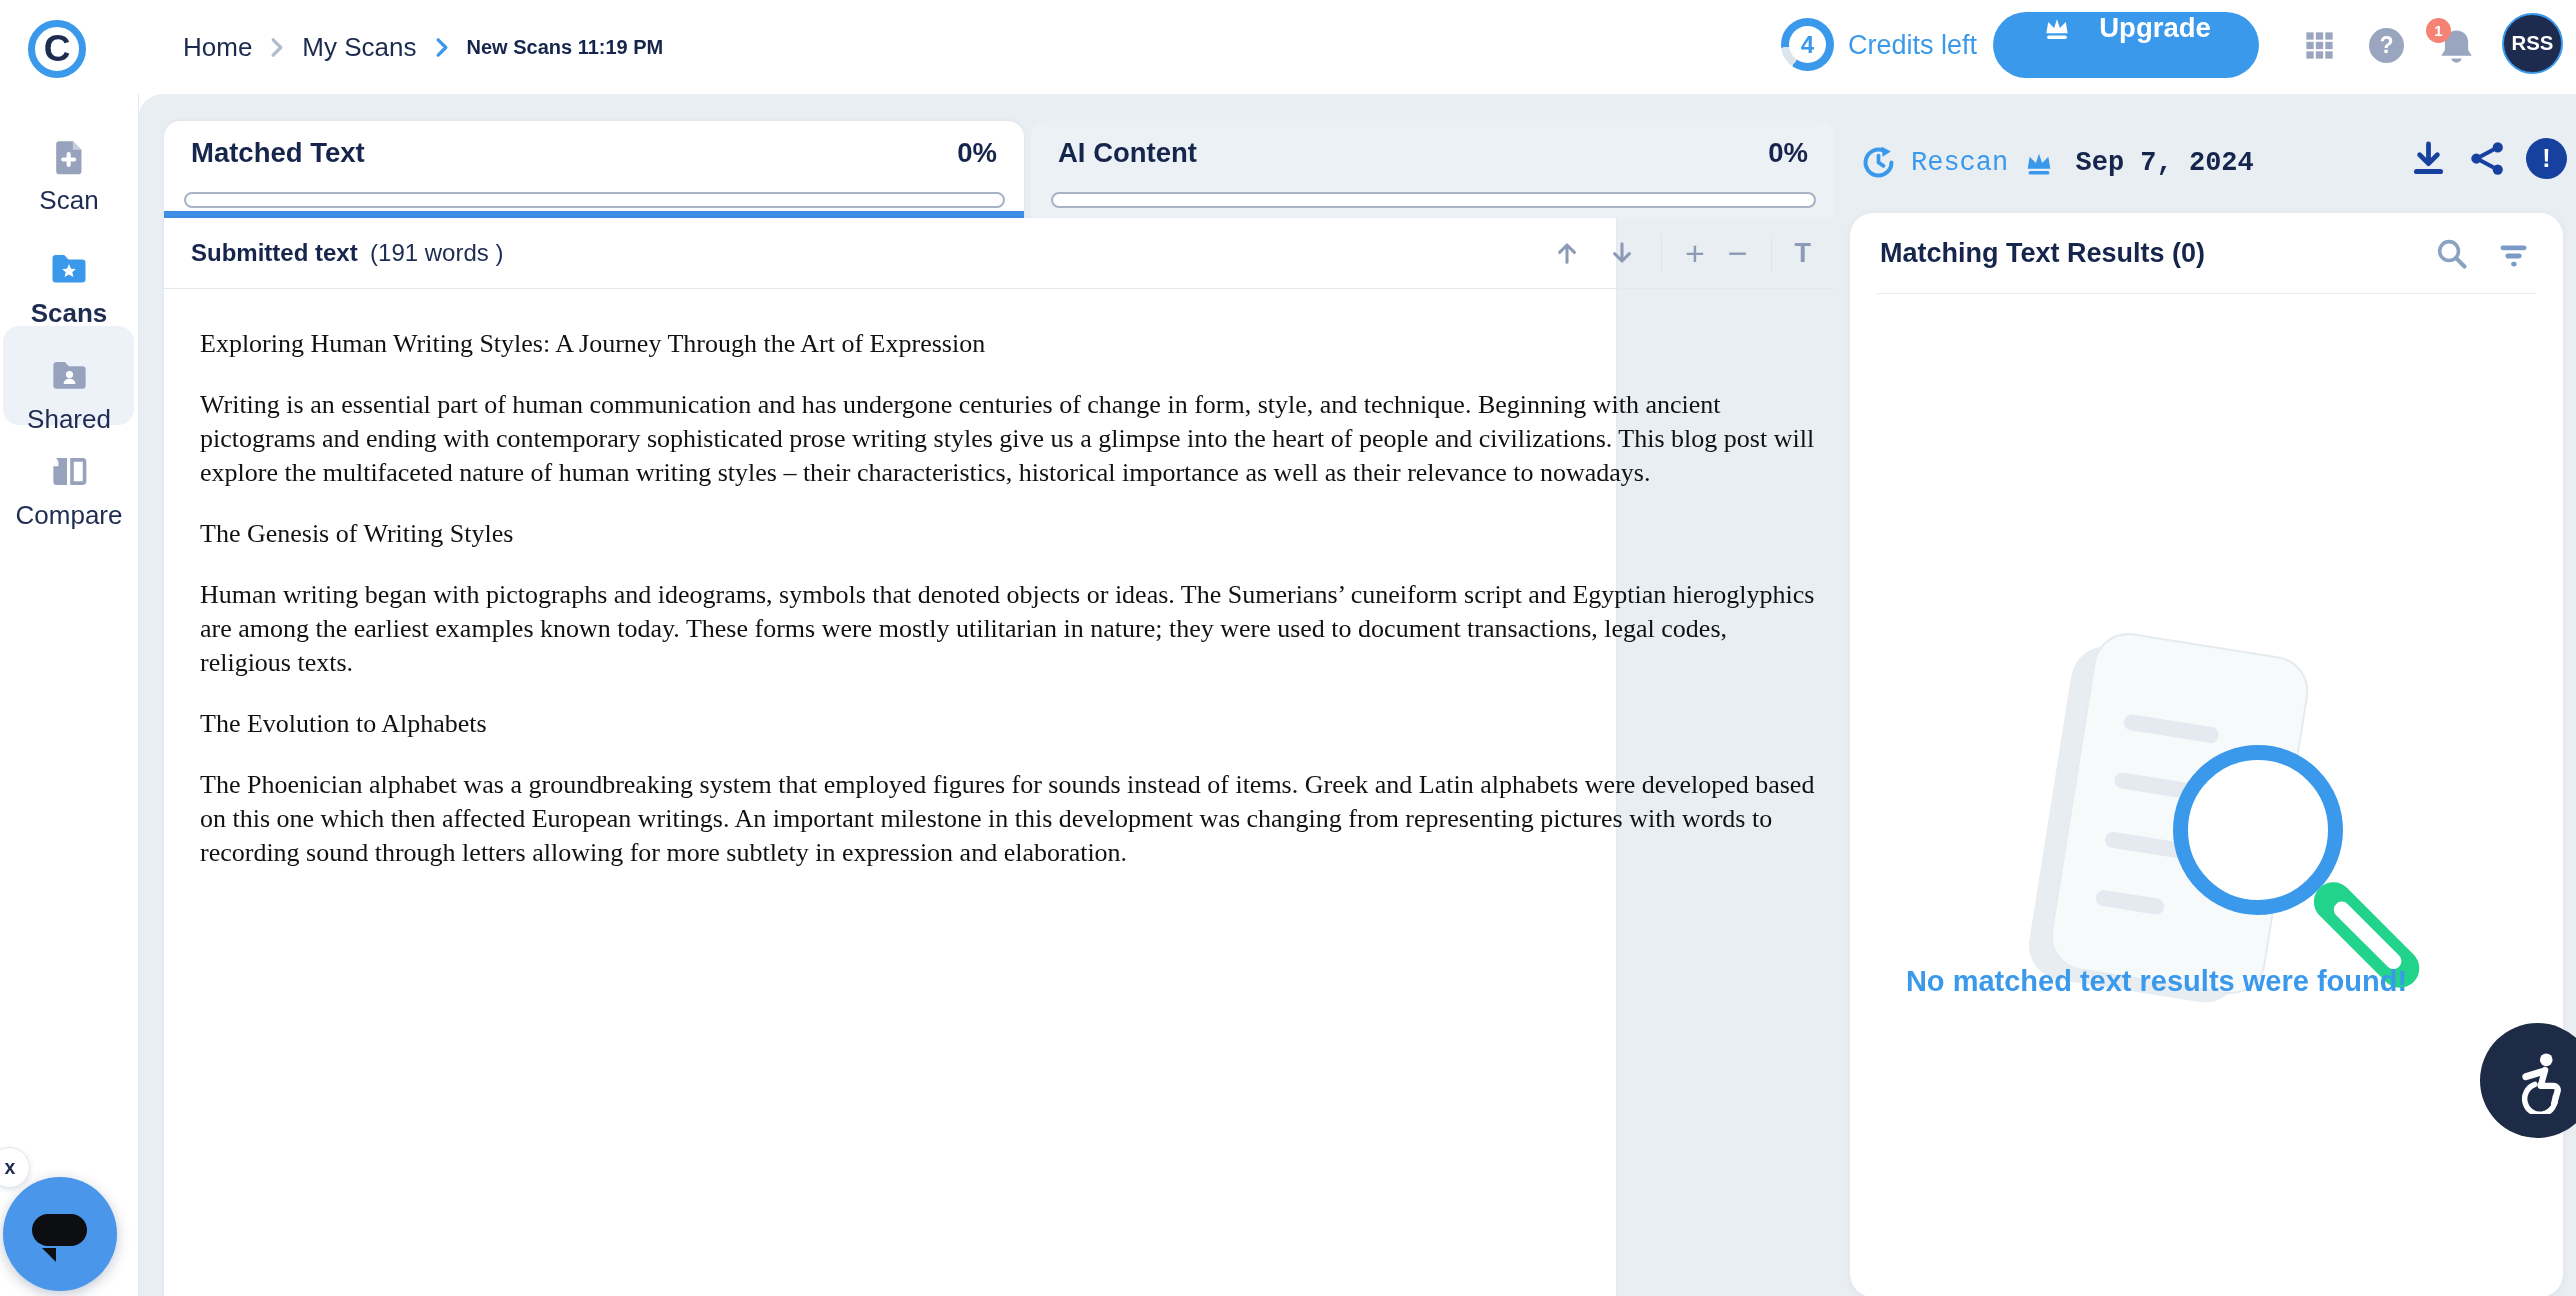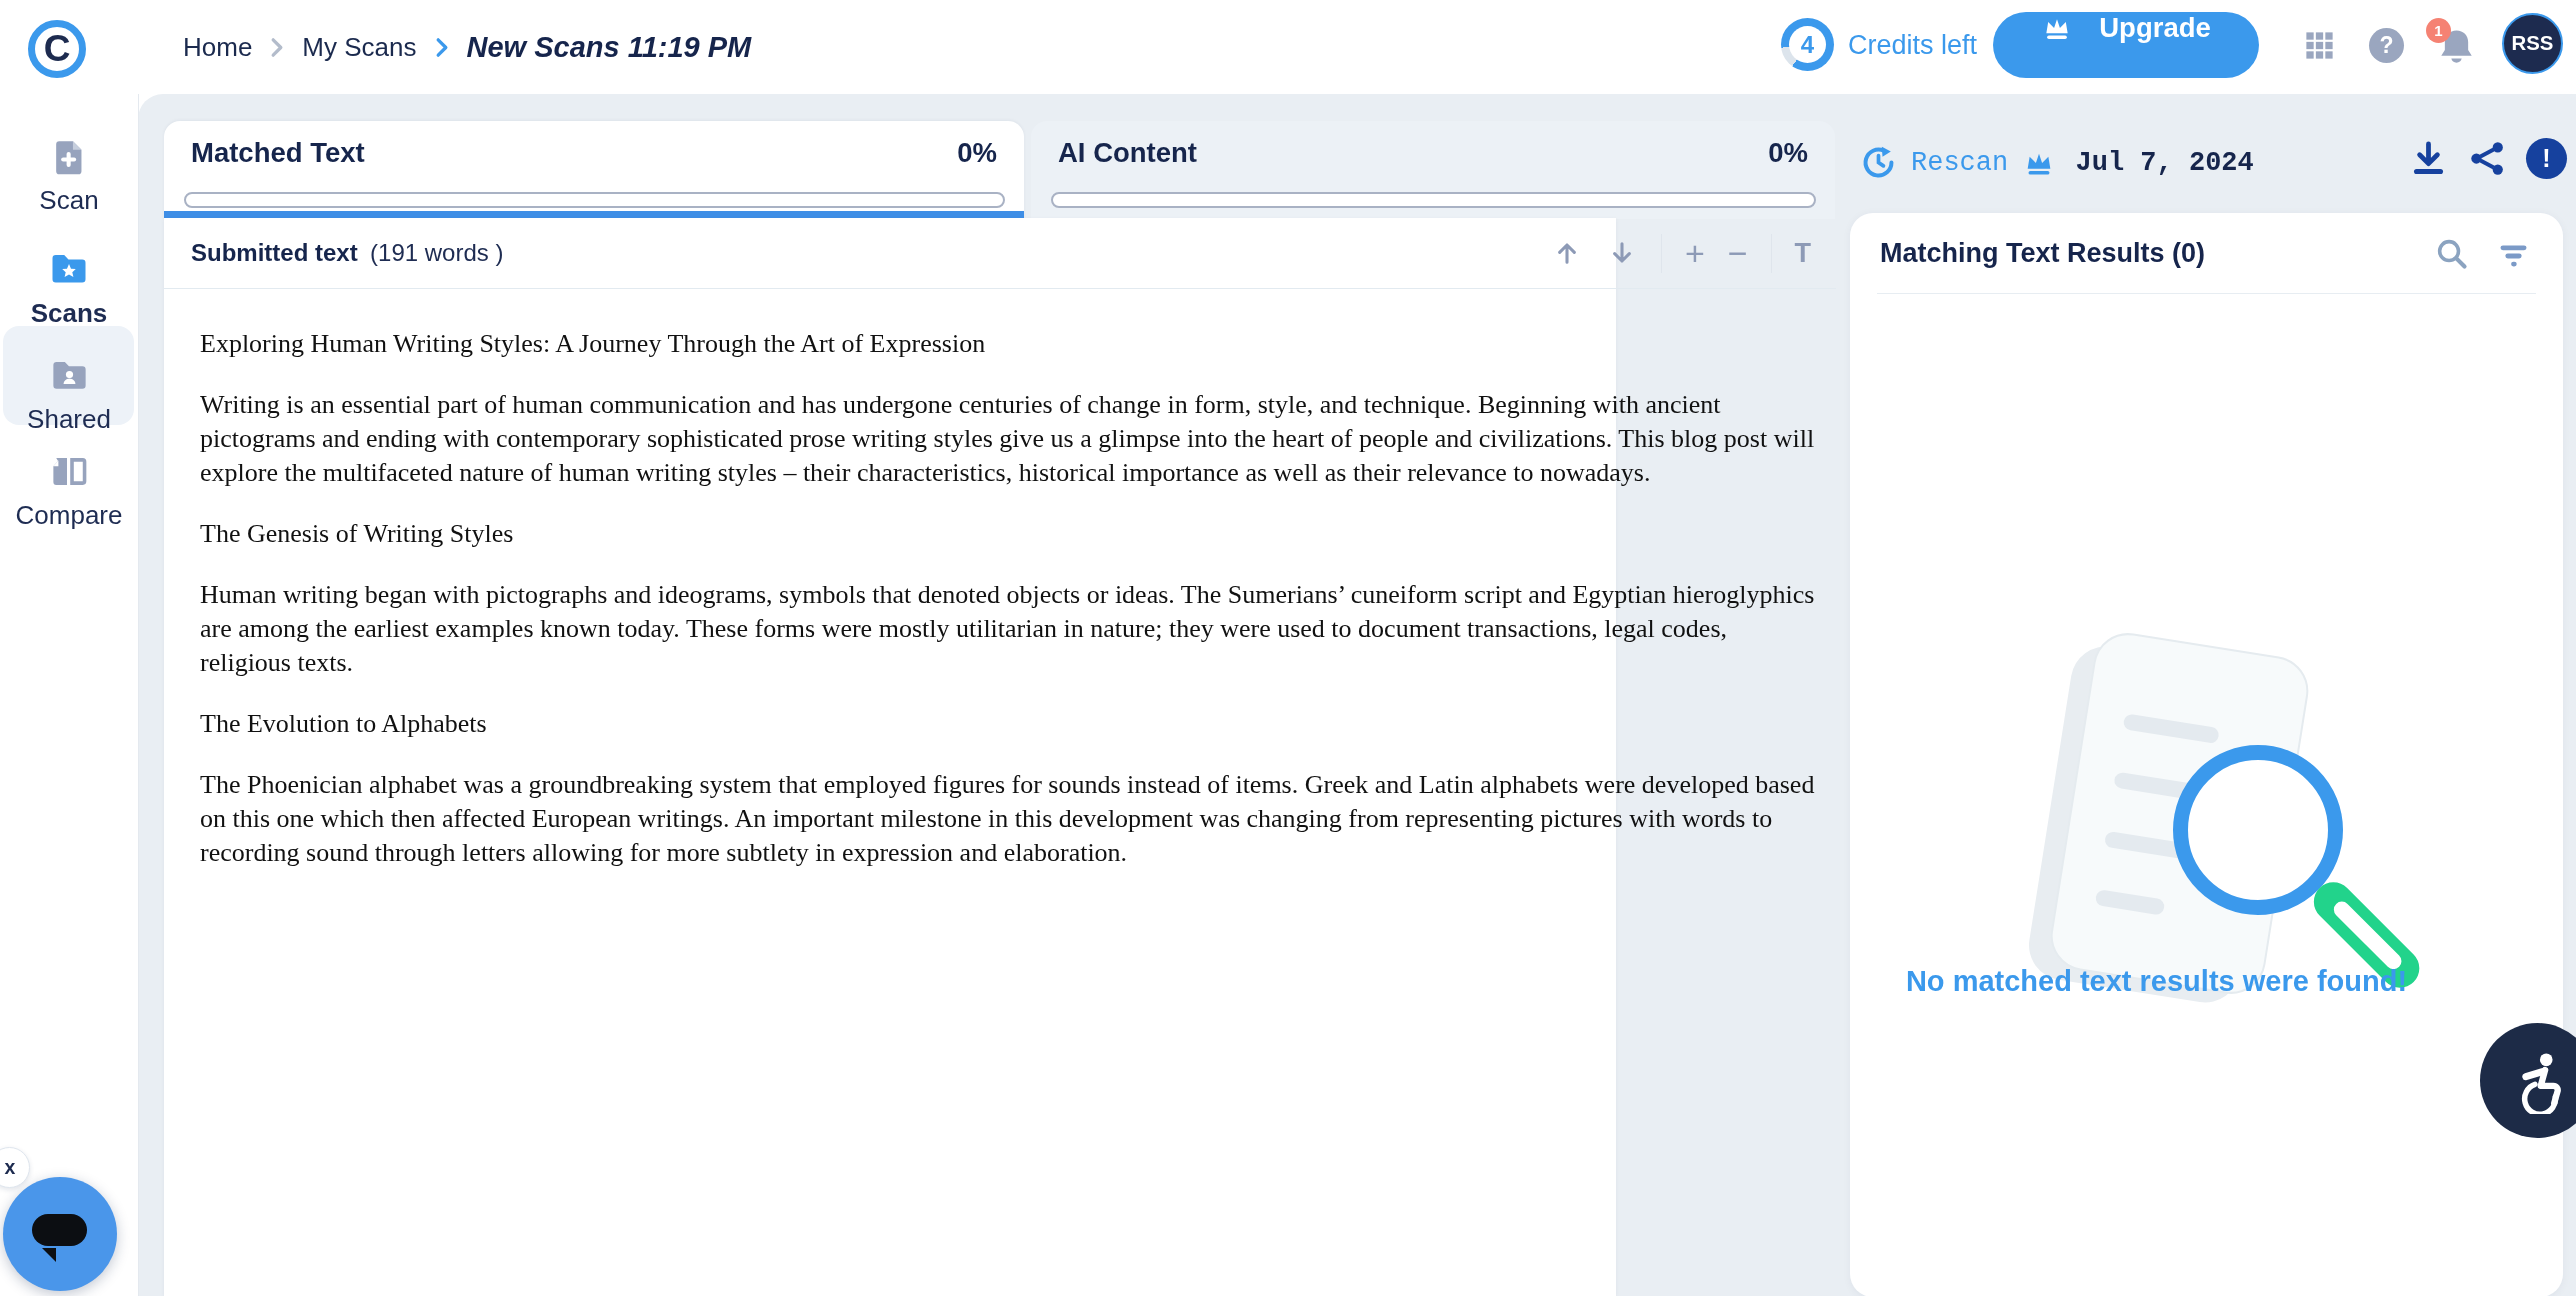--- a/index.html
+++ b/index.html
@@ -11,21 +11,21 @@
   }
   .app{position:relative;width:2576px;height:1296px;background:#fff;}
 
   
   .header{position:absolute;left:0;top:0;width:2576px;height:94px;background:#fff;}
   .logo{position:absolute;left:28px;top:20.4px;width:44px;height:44px;border-radius:50%;
         border:7px solid #3b99ec;background:#fff;display:flex;align-items:center;justify-content:center;
         font-size:37px;font-weight:800;color:#1d2b4f;}
   .breadcrumb{position:absolute;left:183px;top:0;height:94px;display:flex;align-items:center;gap:16px;}
   .crumb{font-size:26px;font-weight:500;color:#1b2a4e;cursor:pointer;}
-  .crumb-current{font-size:29px;font-weight:600;color:#16254c;font-style:italic;}
+  .crumb-current{font-size:20px;font-weight:600;color:#16254c;}
   .chev{display:flex;align-items:center;}
 
   .credits-ring{position:absolute;left:1781px;top:18px;width:53px;height:53px;border-radius:50%;
         background:conic-gradient(from 215deg,#dce4ec 0 48deg,#3b99ec 48deg 360deg);
         display:flex;align-items:center;justify-content:center;}
   .credits-ring .inner{width:37px;height:37px;border-radius:50%;background:#fff;display:flex;
         align-items:center;justify-content:center;font-size:24px;font-weight:600;color:#3b99ec;}
   .credits-label{position:absolute;left:1848px;top:0;height:90px;display:flex;align-items:center;
         color:#3b99ec;font-size:27px;font-weight:500;cursor:pointer;}
   .upgrade-btn{position:absolute;left:1993px;top:11.5px;width:266px;height:66px;border-radius:35px;
@@ -280,21 +280,21 @@
     <svg width="37" height="37" viewBox="0 0 24 24">
       <path d="M20.4 12 A8.4 8.4 0 1 1 15.5 4.4" fill="none" stroke="#3b99ec" stroke-width="2.6" stroke-linecap="round"></path>
       <polygon points="14.2,1.8 20,4.8 14.6,8.2" fill="#3b99ec"></polygon>
       <path d="M12 7.5 V12 l3.2 2.2" fill="none" stroke="#3b99ec" stroke-width="2.4" stroke-linecap="round"></path>
     </svg>
     <span class="rescan-label">Rescan</span>
     <svg width="34" height="34" viewBox="0 0 24 24">
       <path d="M4 16 L5.4 7.5 L9.8 12 L12 5.4 L14.2 12 L18.6 7.5 L20 16 Z" fill="#3b99ec"></path>
       <rect x="4.6" y="17.6" width="14.8" height="2.6" rx="1.3" fill="#3b99ec"></rect>
     </svg>
-    <span class="rescan-date">Jul 7, 2024</span>
+    <span class="rescan-date">Sep 7, 2024</span>
   </div>
 
   <div class="result-actions">
     <svg width="41" height="41" viewBox="0 0 24 24">
       <path d="M12 3.5 V14.5 M6.8 9.8 L12 15 l5.2 -5.2" fill="none" stroke="#16419e" stroke-width="2.8" stroke-linecap="round" stroke-linejoin="round"></path>
       <line x1="5" y1="19.6" x2="19" y2="19.6" stroke="#16419e" stroke-width="3" stroke-linecap="round"></line>
     </svg>
     <svg width="41" height="41" viewBox="0 0 24 24">
       <circle cx="18" cy="5.5" r="3" fill="#16419e"></circle>
         <circle cx="5.5" cy="12" r="3" fill="#16419e"></circle>

